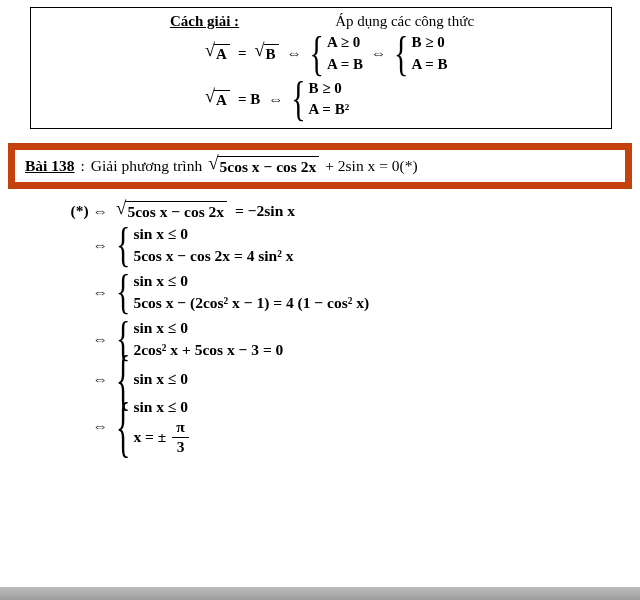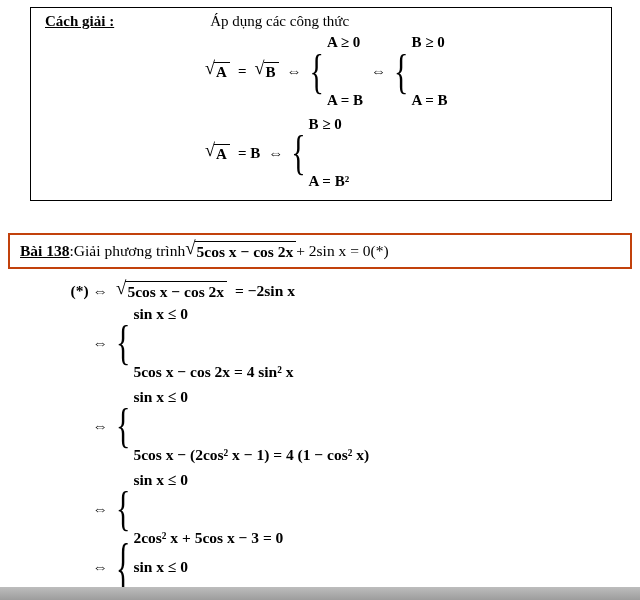--- a/index.html
+++ b/index.html
@@ -9,54 +9,54 @@
     font-family:"Liberation Serif", serif; font-size:15px;
   }
   .hdr { font-weight:bold; text-decoration:underline; }
   .math { font-weight:normal; }
 
   
   .method-box {
     margin:7px 28px 0 30px; border:1px solid #000;
     padding:5px 12px 7px 14px;
   }
-  .method-row1 { display:flex; align-items:baseline; }
+  .method-row1 { display:flex; align-items:baseline;justify-content:center; }
   .method-row1 .intro { margin-left:96px; }
   .formula {
     margin-left:160px; margin-top:2px;
     display:flex; align-items:center; gap:8px; font-weight:bold;
   }
   .note { margin:6px 0 0 0; line-height:1.38; }
 
   
   .rad { display:inline-flex; align-items:flex-start; font-weight:bold; }
   .rsign { font-size:1.22em; line-height:0.85; transform:translateY(-1px); }
   .rbody { border-top:1.4px solid #000; padding:1px 3px 0 2px; margin-left:-1px; }
 
   
   .cases { display:inline-flex; align-items:center; font-weight:bold; }
   .cbrace {
     display:inline-block; font-weight:400; line-height:1;
     font-size:30px; transform:scaleY(1.6); transform-origin:center;
     margin-right:3px;
   }
   .cases.tall .cbrace { transform:scaleY(2.25); }
-  .crows { display:flex; flex-direction:column; justify-content:center;gap:36px; }
+  .crows { display:flex; flex-direction:column; justify-content:center; }
   .crow { line-height:1.45; display:flex; align-items:center; gap:6px; }
 
   
   .frac { display:inline-flex; flex-direction:column; align-items:center; }
   .fnum { padding:0 4px; border-bottom:1.4px solid #000; line-height:1.2; }
   .fden { padding:0 4px; line-height:1.2; }
 
   
   .problem-box {
-    margin:32px 8px 0 8px; border:2px solid #c2410c;
+    margin:14px 8px 0 8px; border:7px solid #c2410c;
     padding:6px 10px; font-size:15.5px;
-    display:flex; align-items:center; 
+    display:flex; align-items:center; gap:6px;
   }
 
   
   .solution { margin-top:12px; padding-left:56px; font-size:15.5px; }
   .sol-line { display:flex; align-items:center; margin:2px 0; font-weight:bold; gap:8px; }
   .lead { min-width:52px; text-align:right; font-weight:bold; }
 
   
   .footer-bar {
     position:absolute; left:0; right:0; bottom:0; height:13px;

